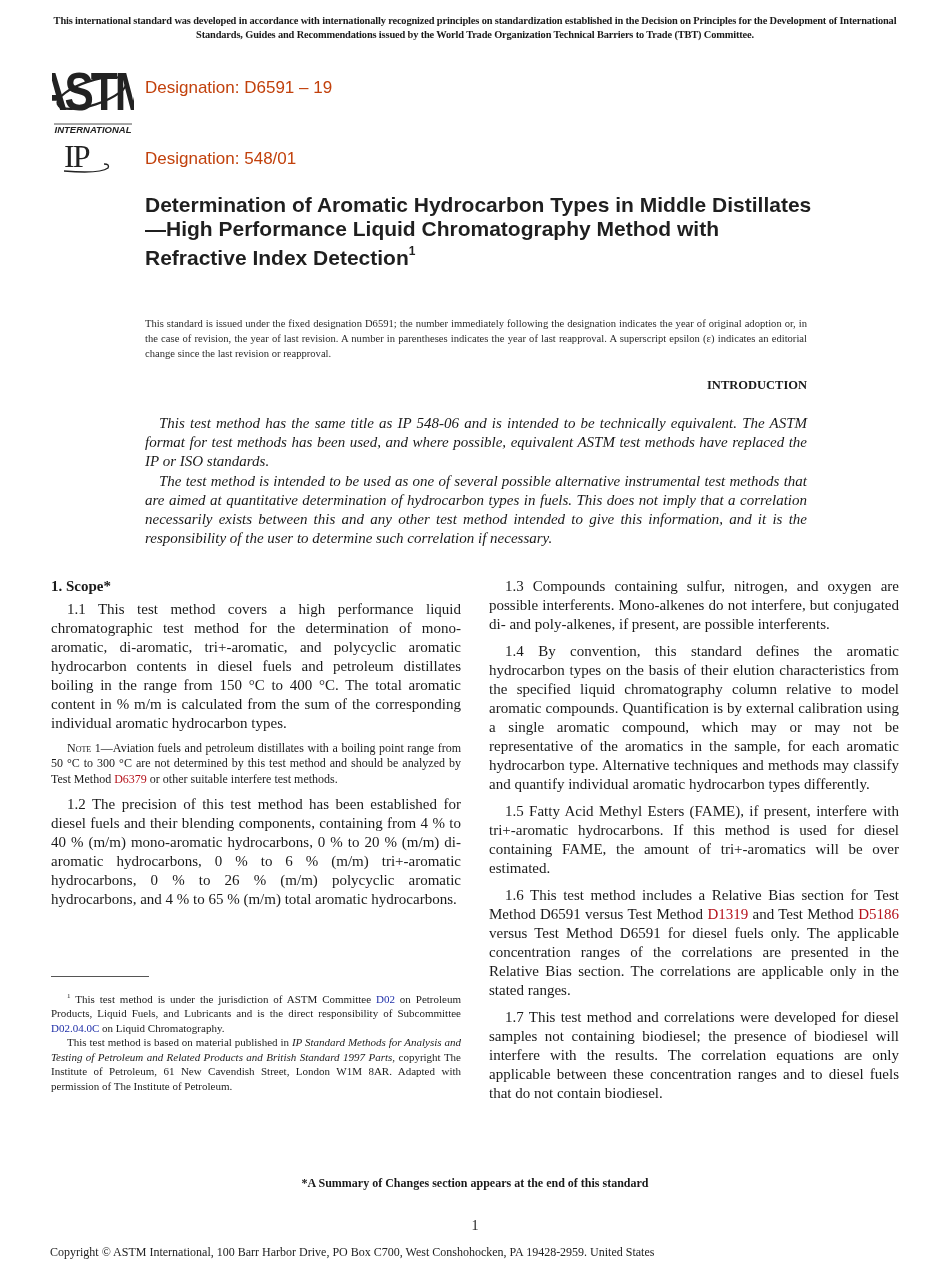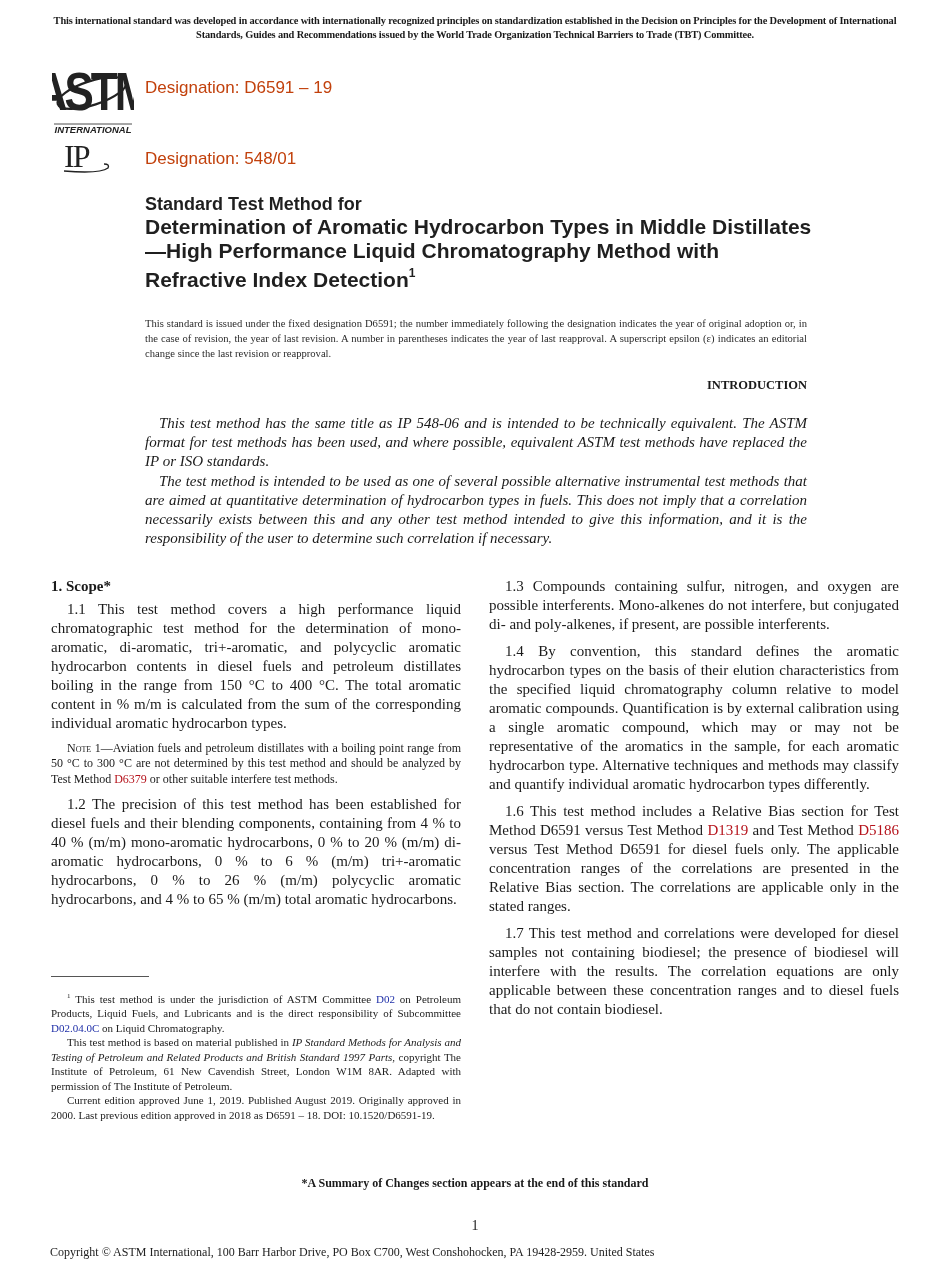--- a/index.html
+++ b/index.html
@@ -53,21 +53,20 @@
   <svg width="60" height="36" viewBox="0 0 60 36">
     <text x="4" y="27" font-family="Liberation Serif, serif" font-size="32" fill="#222" letter-spacing="-2">IP</text>
     <path d="M4 31 Q 40 34 48 28 Q 50 24 44 24" fill="none" stroke="#222" stroke-width="1.4"></path>
   </svg>
 </div>
 
 <div class="abs desig desig1">Designation: D6591 – 19</div>
 <div class="abs desig desig2">Designation: 548/01</div>
 
 <div class="abs title">
-  <span class="first">Standard Test Method for</span>
   <span>Determination of Aromatic Hydrocarbon Types in Middle Distillates—High Performance Liquid Chromatography Method with Refractive Index Detection</span><sup>1</sup>
 </div>
 
 <div class="abs issued">This standard is issued under the fixed designation D6591; the number immediately following the designation indicates the year of original adoption or, in the case of revision, the year of last revision. A number in parentheses indicates the year of last reapproval. A superscript epsilon (ε) indicates an editorial change since the last revision or reapproval.</div>
 
 <div class="abs intro-h">INTRODUCTION</div>
 <div class="abs intro">
   <p>This test method has the same title as IP 548-06 and is intended to be technically equivalent. The ASTM format for test methods has been used, and where possible, equivalent ASTM test methods have replaced the IP or ISO standards.</p>
   <p>The test method is intended to be used as one of several possible alternative instrumental test methods that are aimed at quantitative determination of hydrocarbon types in fuels. This does not imply that a correlation necessarily exists between this and any other test method intended to give this information, and it is the responsibility of the user to determine such correlation if necessary.</p>
 </div>
@@ -76,25 +75,25 @@
   <div class="sec-h">1. Scope*</div>
   <p>1.1 This test method covers a high performance liquid chromatographic test method for the determination of mono-aromatic, di-aromatic, tri+-aromatic, and polycyclic aromatic hydrocarbon contents in diesel fuels and petroleum distillates boiling in the range from 150 °C to 400 °C. The total aromatic content in % m/m is calculated from the sum of the corresponding individual aromatic hydrocarbon types.</p>
   <p class="note"><span class="sc">Note 1</span><span>—Aviation fuels and petroleum distillates with a boiling point range from 50 °C to 300 °C are not determined by this test method and should be analyzed by Test Method </span><span class="link-red">D6379</span><span> or other suitable interfere test methods.</span></p>
   <p>1.2 The precision of this test method has been established for diesel fuels and their blending components, containing from 4 % to 40 % (m/m) mono-aromatic hydrocarbons, 0 % to 20 % (m/m) di-aromatic hydrocarbons, 0 % to 6 % (m/m) tri+-aromatic hydrocarbons, 0 % to 26 % (m/m) polycyclic aromatic hydrocarbons, and 4 % to 65 % (m/m) total aromatic hydrocarbons.</p>
 </div>
 
 <div class="abs fn-rule"></div>
 <div class="abs footnotes">
   <p><sup>1</sup><span> This test method is under the jurisdiction of ASTM Committee </span><span class="link-blue">D02</span><span> on Petroleum Products, Liquid Fuels, and Lubricants and is the direct responsibility of Subcommittee </span><span class="link-blue">D02.04.0C</span><span> on Liquid Chromatography.</span></p>
   <p><span>This test method is based on material published in </span><i>IP Standard Methods for Analysis and Testing of Petroleum and Related Products and British Standard 1997 Parts</i><span>, copyright The Institute of Petroleum, 61 New Cavendish Street, London W1M 8AR. Adapted with permission of The Institute of Petroleum.</span></p>
-  <p>Current edition approved June 1, 2019. Published August 2019. Originally approved in 2000. Last previous edition approved in 2018 as D6591 – 18. DOI: 10.1520/D6591-19.</p>
 </div>
 
 <div class="abs col colR">
   <p>1.3 Compounds containing sulfur, nitrogen, and oxygen are possible interferents. Mono-alkenes do not interfere, but conjugated di- and poly-alkenes, if present, are possible interferents.</p>
   <p>1.4 By convention, this standard defines the aromatic hydrocarbon types on the basis of their elution characteristics from the specified liquid chromatography column relative to model aromatic compounds. Quantification is by external calibration using a single aromatic compound, which may or may not be representative of the aromatics in the sample, for each aromatic hydrocarbon type. Alternative techniques and methods may classify and quantify individual aromatic hydrocarbon types differently.</p>
+  <p>1.5 Fatty Acid Methyl Esters (FAME), if present, interfere with tri+-aromatic hydrocarbons. If this method is used for diesel containing FAME, the amount of tri+-aromatics will be over estimated.</p>
   <p><span>1.6 This test method includes a Relative Bias section for Test Method D6591 versus Test Method </span><span class="link-red">D1319</span><span> and Test Method </span><span class="link-red">D5186</span><span> versus Test Method D6591 for diesel fuels only. The applicable concentration ranges of the correlations are presented in the Relative Bias section. The correlations are applicable only in the stated ranges.</span></p>
   <p>1.7 This test method and correlations were developed for diesel samples not containing biodiesel; the presence of biodiesel will interfere with the results. The correlation equations are only applicable between these concentration ranges and to diesel fuels that do not contain biodiesel.</p>
 </div>
 
 <div class="abs summary">*A Summary of Changes section appears at the end of this standard</div>
 <div class="abs copyright">Copyright © ASTM International, 100 Barr Harbor Drive, PO Box C700, West Conshohocken, PA 19428-2959. United States</div>
 <div class="abs pagenum">1</div>
 
 </body></html>

